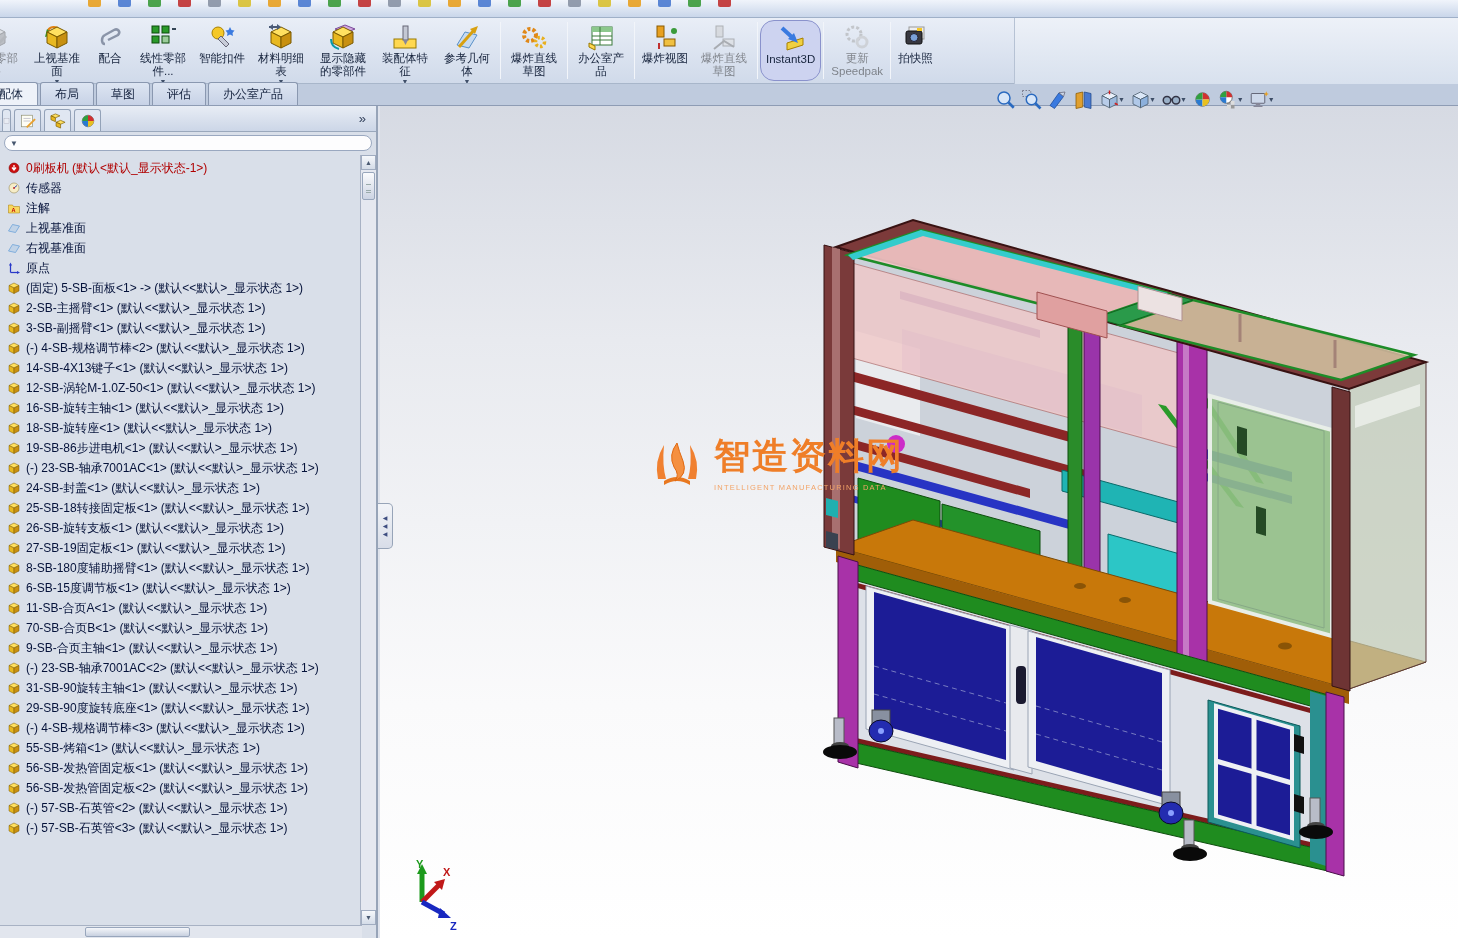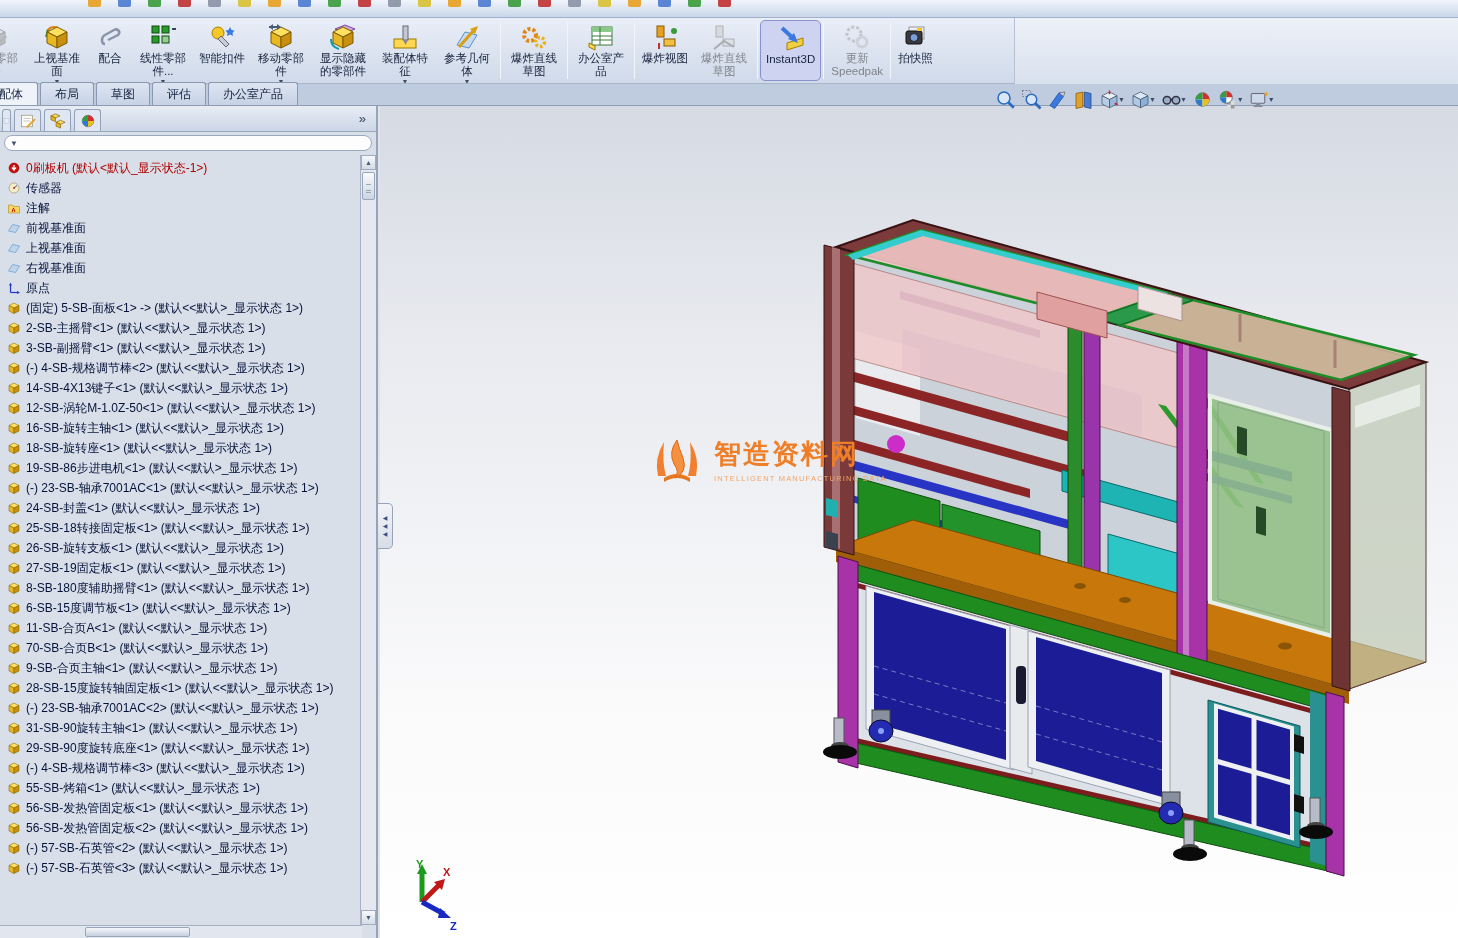--- a/index.html
+++ b/index.html
@@ -14,21 +14,21 @@
   
   .cmdbar{position:absolute;left:0;top:18px;width:1458px;height:66px;
     background:linear-gradient(#e9eef7,#d0daea);border-bottom:1px solid #a8b6ca;display:flex;align-items:stretch;overflow:hidden;}
   .cmd-right{position:absolute;left:1014px;top:18px;width:444px;height:66px;
     background:linear-gradient(#edf1f8,#d8e1ee);border-left:1px solid #b6c2d4;}
   .tb-btn{display:flex;flex-direction:column;align-items:center;justify-content:flex-start;
     padding:3px 5px 1px;margin:2px 0;min-width:44px;cursor:default;}
   .tb-btn .ic{display:inline-block;}
   .tb-lbl{font-size:11.5px;line-height:12.5px;text-align:center;color:#16233c;max-width:52px;margin-top:1px;}
   .tb-car{font-size:7px;color:#40506a;margin-top:1px;}
-  .tb-btn.active{background:#cdd3f0;border:1px solid #8a92cc;border-radius:5px;}
+  .tb-btn.active{background:#cdd3f0;border:1px solid #8a92cc;border-radius:14px;}
   .tb-btn.disabled{filter:grayscale(1);opacity:.5;}
   .tb-btn.clipped{margin-left:-36px;}
   .tb-sep{width:1px;background:#b2bed0;border-right:1px solid #f2f5fa;margin:4px 2px;}
   
   .tabs{position:absolute;left:0;top:84px;width:1458px;height:22px;background:#bfcbde;
     border-bottom:1px solid #8e9cb4;display:flex;align-items:flex-end;gap:2px;}
   .tab{padding:3px 14px 2px;font-size:12px;color:#15233f;background:linear-gradient(#dde5f2,#c7d2e6);
     border:1px solid #8a98b0;border-bottom:none;border-radius:3px 3px 0 0;white-space:nowrap;}
   .tab.active{background:#eef2f9;}
   .tab.clipped{margin-left:-28px;}
@@ -58,21 +58,21 @@
   .hscroll{position:absolute;left:0;bottom:0;width:362px;height:13px;background:#e2e6ee;border-top:1px solid #a8b2c4;}
   .hthumb{position:absolute;left:85px;top:1px;width:105px;height:10px;background:linear-gradient(#f4f6fa,#c8d1e0);
     border:1px solid #98a6bc;border-radius:2px;}
   
   .viewport{position:absolute;left:380px;top:106px;width:1078px;height:832px;
     background:linear-gradient(180deg,#d6dae3 0%,#e8eaef 28%,#fafafb 72%,#ffffff 100%);}
   .machine{position:absolute;left:0;top:0;}
   .headsup{position:absolute;left:995px;top:86px;display:flex;align-items:center;gap:5px;height:26px;}
   .hud-car{font-size:7px;color:#3d4d66;margin-left:-2px;}
   .watermark{position:absolute;left:650px;top:432px;display:flex;align-items:center;gap:10px;}
-  .wm-t1{font-size:27px;font-weight:bold;color:#ef7e28;letter-spacing:2px;}
+  .wm-t1{font-size:36px;font-weight:bold;color:#ef7e28;letter-spacing:2px;}
   .wm-t2{font-size:7.5px;color:#f2a468;letter-spacing:1.2px;margin-top:2px;}
   .triad{position:absolute;left:398px;top:856px;}
   .flyout{position:absolute;left:378px;top:503px;width:15px;height:46px;background:linear-gradient(#f2f4f8,#d8dde8);
     border:1px solid #97a4b8;border-left:none;border-radius:0 5px 5px 0;display:flex;flex-direction:column;
     align-items:center;justify-content:center;gap:2px;}
   .flyout span{font-size:6px;color:#3d4d80;line-height:6px;}
   .ic{display:inline-flex;align-items:center;justify-content:center;}
   .ic svg{width:100%;height:100%;}
 </style>
 </head>
@@ -155,21 +155,21 @@
       </div>
       <div class="tb-btn">
         <span class="ic" style="width: 28px; height: 28px;"><svg viewBox="0 0 28 28">
             <polygon points="14,4 24,9 14,14 4,9" fill="#ffe060" stroke="#7a5a00"></polygon>
             <polygon points="4,9 14,14 14,25 4,20" fill="#e8b820" stroke="#7a5a00"></polygon>
             <polygon points="14,14 24,9 24,20 14,25" fill="#c89010" stroke="#7a5a00"></polygon>
             <line x1="2" y1="4" x2="12" y2="4" stroke="#4a5a78" stroke-width="2"></line>
             <polygon points="2,4 6,1 6,7" fill="#4a5a78"></polygon>
             <polygon points="14,4 10,1 10,7" fill="#4a5a78"></polygon>
           </svg></span>
-        <span class="tb-lbl">移动零部件</span>
+        <span class="tb-lbl">材料明细表</span>
         <span class="tb-car">▼</span>
       </div>
       <div class="tb-btn">
         <span class="ic" style="width: 28px; height: 28px;"><svg viewBox="0 0 28 28">
             <polygon points="16,2 26,6 16,10 6,6" fill="#d0a8e0" stroke="#7a4a9a"></polygon>
             <polygon points="14,4 24,9 14,14 4,9" fill="#ffe060" stroke="#7a5a00"></polygon>
             <polygon points="4,9 14,14 14,25 4,20" fill="#e8b820" stroke="#7a5a00"></polygon>
             <polygon points="14,14 24,9 24,20 14,25" fill="#c89010" stroke="#7a5a00"></polygon>
             <path d="M2 16 Q2 24 10 26" fill="none" stroke="#0a9aa8" stroke-width="2"></path>
           </svg></span>
@@ -342,28 +342,20 @@
             </svg>
           </span>
           <span class="lbl">注解</span>
         </div>
         <div class="trow">
           <span class="ic" style="width: 14px; height: 14px;">
             <svg viewBox="0 0 28 28">
               <polygon points="3,20 11,7 25,10 17,23" fill="rgba(150,190,230,0.35)" stroke="#68a0d8" stroke-width="1.5"></polygon>
             </svg>
           </span>
-          <span class="lbl">前视基准面</span>
-        </div>
-        <div class="trow">
-          <span class="ic" style="width: 14px; height: 14px;">
-            <svg viewBox="0 0 28 28">
-              <polygon points="3,20 11,7 25,10 17,23" fill="rgba(150,190,230,0.35)" stroke="#68a0d8" stroke-width="1.5"></polygon>
-            </svg>
-          </span>
           <span class="lbl">上视基准面</span>
         </div>
         <div class="trow">
           <span class="ic" style="width: 14px; height: 14px;">
             <svg viewBox="0 0 28 28">
               <polygon points="3,20 11,7 25,10 17,23" fill="rgba(150,190,230,0.35)" stroke="#68a0d8" stroke-width="1.5"></polygon>
             </svg>
           </span>
           <span class="lbl">右视基准面</span>
         </div>
@@ -560,30 +552,20 @@
         </div>
         <div class="trow">
           <span class="ic" style="width: 14px; height: 14px;">
             <svg viewBox="0 0 28 28">
               <polygon points="14,4 24,9 14,14 4,9" fill="#ffe060" stroke="#7a5a00"></polygon>
               <polygon points="4,9 14,14 14,25 4,20" fill="#e8b820" stroke="#7a5a00"></polygon>
               <polygon points="14,14 24,9 24,20 14,25" fill="#c89010" stroke="#7a5a00"></polygon>
             </svg>
           </span>
           <span class="lbl">9-SB-合页主轴&lt;1&gt; (默认&lt;&lt;默认&gt;_显示状态 1&gt;)</span>
-        </div>
-        <div class="trow">
-          <span class="ic" style="width: 14px; height: 14px;">
-            <svg viewBox="0 0 28 28">
-              <polygon points="14,4 24,9 14,14 4,9" fill="#ffe060" stroke="#7a5a00"></polygon>
-              <polygon points="4,9 14,14 14,25 4,20" fill="#e8b820" stroke="#7a5a00"></polygon>
-              <polygon points="14,14 24,9 24,20 14,25" fill="#c89010" stroke="#7a5a00"></polygon>
-            </svg>
-          </span>
-          <span class="lbl">28-SB-15度旋转轴固定板&lt;1&gt; (默认&lt;&lt;默认&gt;_显示状态 1&gt;)</span>
         </div>
         <div class="trow">
           <span class="ic" style="width: 14px; height: 14px;">
             <svg viewBox="0 0 28 28">
               <polygon points="14,4 24,9 14,14 4,9" fill="#ffe060" stroke="#7a5a00"></polygon>
               <polygon points="4,9 14,14 14,25 4,20" fill="#e8b820" stroke="#7a5a00"></polygon>
               <polygon points="14,14 24,9 24,20 14,25" fill="#c89010" stroke="#7a5a00"></polygon>
             </svg>
           </span>
           <span class="lbl">(-) 23-SB-轴承7001AC&lt;2&gt; (默认&lt;&lt;默认&gt;_显示状态 1&gt;)</span>

